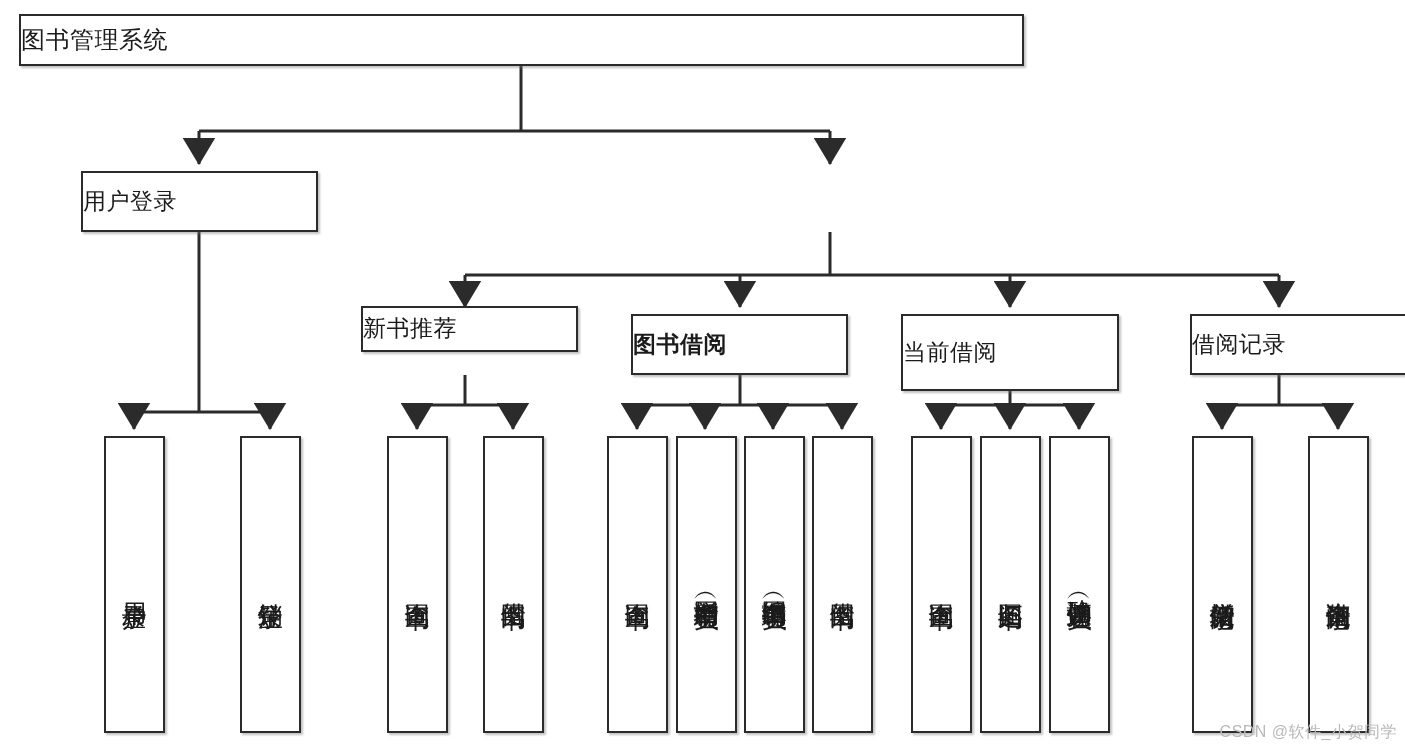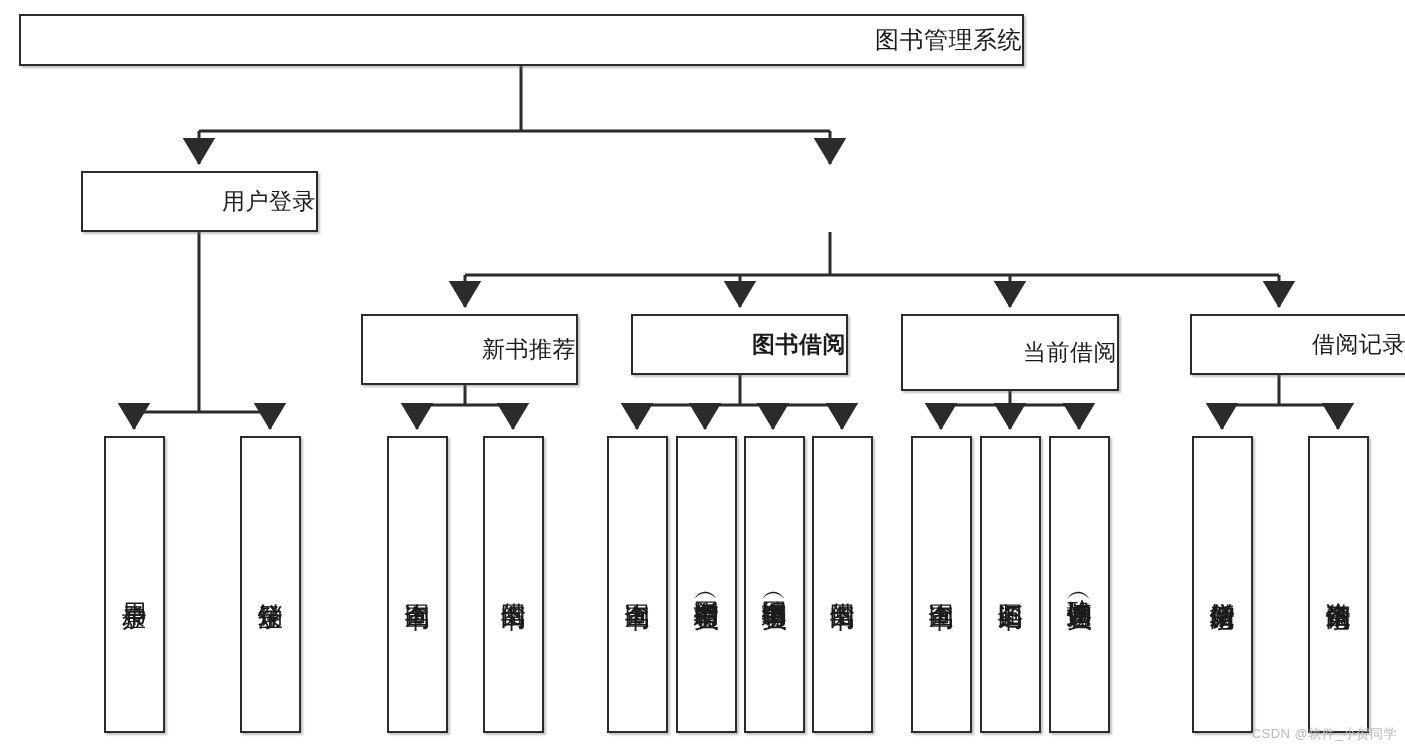--- a/index.html
+++ b/index.html
@@ -27,21 +27,21 @@
     pointer-events: none;
   }
   .node {
     position: absolute;
     box-sizing: border-box;
     background: #ffffff;
     border: 2px solid #2b2b2b;
     box-shadow: 2px 2px 2px rgba(120,120,120,0.45);
     display: flex;
     align-items: center;
-    justify-content: flex-end;
+    justify-content: flex-start;
     color: #1b1b1b;
     z-index: 2;
   }
   .node .label {
     display: block;
     text-align: center;
     line-height: 1.12;
     white-space: nowrap;
   }
   .node.horizontal .label {
@@ -61,21 +61,21 @@
     font-size: 25px;
     line-height: 1.06;
     letter-spacing: 1px;
     white-space: nowrap;
     max-height: 100%;
   }
   .watermark {
     position: absolute;
     right: 8px;
     bottom: 4px;
-    font-size: 13px;
+    font-size: 16px;
     color: #b9b9b9;
     z-index: 5;
     white-space: nowrap;
     letter-spacing: 0.5px;
   }
 </style>
 </head>
 <body>
 
 <div id="canvas">
@@ -142,21 +142,21 @@
   </svg>
 
   <div class="node horizontal root" style="left:19px; top:14px; width:1005px; height:52px;">
     <span class="label">图书管理系统</span>
   </div>
 
   <div class="node horizontal" style="left:81px; top:171px; width:237px; height:61px;">
     <span class="label">用户登录</span>
   </div>
 
-  <div class="node horizontal" style="left:361px; top:314px; width:217px; height:71px;">
+  <div class="node horizontal" style="left:361px; top:306px; width:217px; height:46px;">
     <span class="label">新书推荐</span>
   </div>
   <div class="node horizontal" style="left:631px; top:314px; width:217px; height:61px;font-weight:bold;">
     <span class="label">图书借阅</span>
   </div>
   <div class="node horizontal" style="left:901px; top:314px; width:218px; height:77px;">
     <span class="label">当前借阅</span>
   </div>
   <div class="node horizontal" style="left:1170px; top:314px; width:218px; height:61px;margin-left:20px;">
     <span class="label">借阅记录</span>

